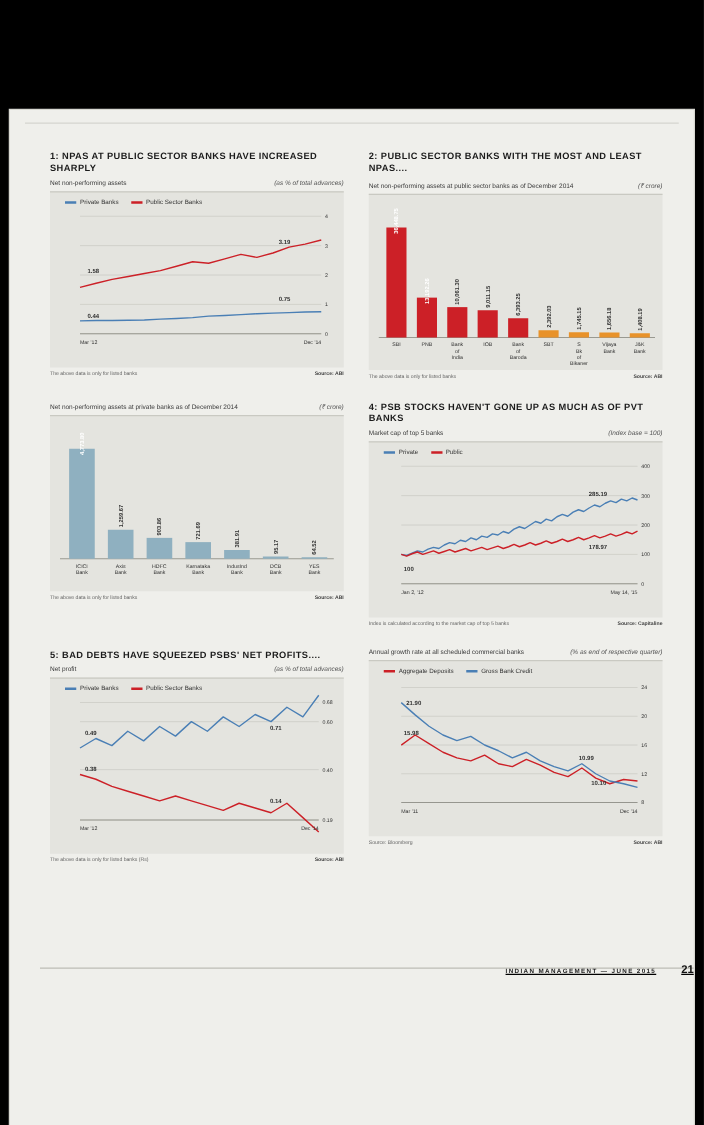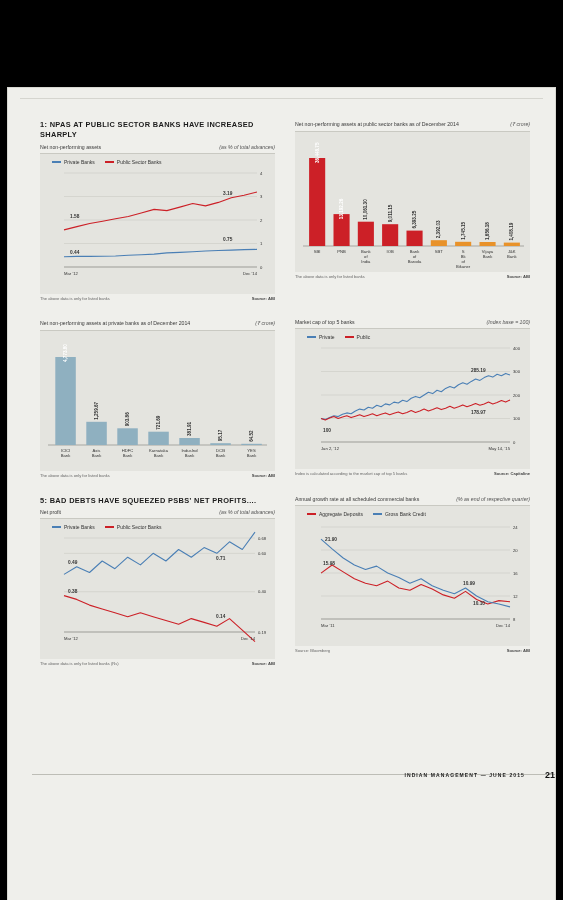--- a/index.html
+++ b/index.html
@@ -13,21 +13,21 @@
   .psub{font-size:5.2px;color:#3a3a3a;display:flex;justify-content:space-between;align-items:baseline;margin-bottom:3px;}
   .psub .unit{font-style:italic;color:#555;}
   .chartbox{background:#e4e4df;border-top:1px solid #c9c9c2;position:relative;height:140px;}
   .footnote{font-size:4.1px;color:#666;display:flex;justify-content:space-between;margin-top:2px;}
   .footnote .src{font-weight:bold;color:#444;}
   .legend{display:flex;gap:10px;align-items:center;font-size:5px;color:#333;padding:5px 0 0 12px;}
   .legend span.sw{display:inline-block;width:9px;height:2px;vertical-align:middle;margin-right:3px;}
   .legend .it{display:flex;align-items:center;}
   svg{display:block;}
   .footer{position:absolute;left:12px;bottom:18px;width:523px;height:14px;}
-  .footbar{position:absolute;right:0;bottom:0;display:flex;align-items:center;gap:20px;}
+  .footbar{position:absolute;right:0;bottom:0;display:flex;align-items:flex-end;gap:20px;text-decoration:underline;}
   .foottext{font-size:5px;font-weight:bold;letter-spacing:1.1px;color:#222;}
   .pagenum{font-size:9px;font-weight:bold;color:#111;}
   .footline{position:absolute;left:0;right:0;bottom:5px;height:1px;background:#bdbdb6;}
   .topline{position:absolute;left:0;right:0;top:0;height:1px;background:#d5d5cf;}
   .bl{font-size:4.2px;fill:#333;}
   .barnum{font-size:4.6px;fill:#ffffff;font-weight:bold;}
   .barnumdark{font-size:4.6px;fill:#333;font-weight:bold;}
   .dlab{font-size:4.8px;fill:#333;font-weight:bold;}
 </style>
 </head>
@@ -78,20 +78,21 @@
                 <text x="217" y="110" class="bl" text-anchor="end">Dec '14</text>
               </svg>
           </div>
           <div class="footnote">
             <span>The above data is only for listed banks</span>
             <span class="src">Source: ABI</span>
           </div>
         </div>
 
         <div class="panel">
+          <div class="ptitle">2: PUBLIC SECTOR BANKS WITH THE MOST AND LEAST NPAs....</div>
           <div class="psub">
             <span>Net non-performing assets at public sector banks as of December 2014</span>
             <span class="unit">(₹ crore)</span>
           </div>
           <div class="chartbox">
             <svg id="svg-p2" width="235" height="140">
                 <line x1="8" y1="114" x2="229" y2="114" stroke="#8e8e86" stroke-width="0.7"></line>
                 <rect x="14.1" y="26.0" width="16.1" height="88.0" fill="#cc2027"></rect>
                 <text x="23.766666666666666" y="31" class="barnum" text-anchor="start" transform="rotate(-90 23.766666666666666 31)">36,448.75</text>
                 <text x="22.166666666666664" y="121" class="bl" text-anchor="middle">SBI</text>
@@ -176,20 +177,21 @@
                 <text x="211.5" y="126" class="bl" text-anchor="middle">Bank</text>
               </svg>
           </div>
           <div class="footnote">
             <span>The above data is only for listed banks</span>
             <span class="src">Source: ABI</span>
           </div>
         </div>
 
         <div class="panel">
+          <div class="ptitle">4: PSB STOCKS HAVEN'T GONE UP AS MUCH AS OF PVT BANKS</div>
           <div class="psub">
             <span>Market cap of top 5 banks</span>
             <span class="unit">(Index base = 100)</span>
           </div>
           <div class="chartbox">
             <div class="legend">
               <span class="it">
                   <span class="sw" style="background:#4a7fb5"></span>
                   <span>Private</span>
                 </span>

